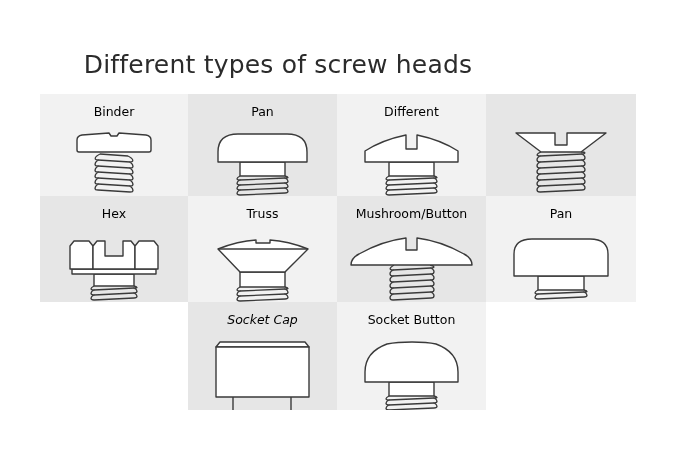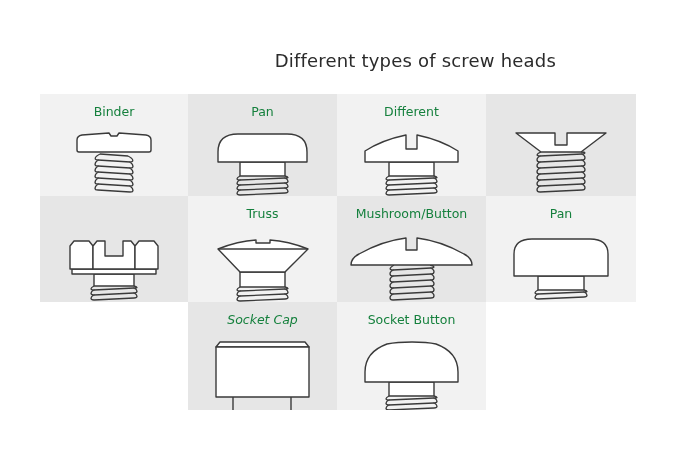--- a/index.html
+++ b/index.html
@@ -1,19 +1,19 @@
 <!DOCTYPE html>
 <html><head>
 <meta charset="utf-8">
 <style>
   html, body { margin:0; padding:0; background:#ffffff; }
   body { width:682px; height:453px; position:relative; overflow:hidden; font-family:"DejaVu Sans", sans-serif; }
-  .title { position:absolute; left:0; top:50px; width:556px; text-align:right; font-size:18px; color:#2b2b2b; letter-spacing:0.2px; }
+  .title { position:absolute; left:0; top:50px; width:556px; text-align:center; font-size:25px; color:#2b2b2b; letter-spacing:0.2px; }
   .cell { position:absolute; overflow:hidden; }
-  .cell .label { position:absolute; left:0; top:10px; width:100%; text-align:center; font-size:12.5px; color:#15803d; }
+  .cell .label { position:absolute; left:0; top:10px; width:100%; text-align:center; font-size:12.5px; color:#000000; }
   .cell svg { position:absolute; left:0; top:0; }
   .light { background:#f2f2f2; }
   .dark { background:#e6e6e6; }
   svg path, svg rect, svg line, svg polygon, svg polyline { stroke:#3a3a3a; stroke-width:1.4; fill:#ffffff; stroke-linejoin:round; }
   svg .thread { fill:none; stroke-width:1.3; }
 </style>
 </head>
 <body>
 
 <div class="title">Different types of screw heads</div>
@@ -55,20 +55,21 @@
 <div class="cell dark" style="left:486px;top:94px;width:150px;height:102px;">
   <svg width="150" height="102">
     <path class="thread" d="M54 62 L96 60 M54 68 L96 66 M54 74 L96 72 M54 80 L96 78 M54 86 L96 84 M54 92 L96 90 M54 98 L96 96"></path>
     <path class="thread" d="M55 58 C50 60 50 62 54 62 C50 64 50 68 54 68 C50 70 50 74 54 74 C50 76 50 80 54 80 C50 82 50 86 54 86 C50 88 50 92 54 92 C50 94 50 98 54 98"></path>
     <path class="thread" d="M95 58 C100 58 100 60 96 60 C100 62 100 66 96 66 C100 68 100 72 96 72 C100 74 100 78 96 78 C100 80 100 84 96 84 C100 86 100 90 96 90 C100 92 100 96 96 96"></path>
     <path d="M30 39 L69 39 L69 51 L81 51 L81 39 L120 39 L95 58 L55 58 Z"></path>
   </svg>
 </div>
 
 <div class="cell dark" style="left:40px;top:196px;width:148px;height:106px;">
+  <div class="label">Hex</div>
   <svg width="148" height="106">
     <rect x="54" y="78" width="40" height="12"></rect>
     <path class="thread" d="M54 94 L94 92 M54 99 L94 97 M54 104 L94 102"></path>
     <path class="thread" d="M54 90 C50 92 50 94 54 94 C50 96 50 99 54 99 C50 101 50 104 54 104"></path>
     <path class="thread" d="M94 90 C98 91 98 92 94 92 C98 94 98 97 94 97 C98 99 98 102 94 102"></path>
     <rect x="32" y="73" width="84" height="5"></rect>
     <path d="M30 73 L30 50 L34 45 L49 45 L53 50 L53 73 Z"></path>
     <path d="M53 73 L53 50 L57 45 L65 45 L65 60 L83 60 L83 45 L91 45 L95 50 L95 73 Z"></path>
     <path d="M95 73 L95 50 L99 45 L114 45 L118 50 L118 73 Z"></path>
   </svg>

